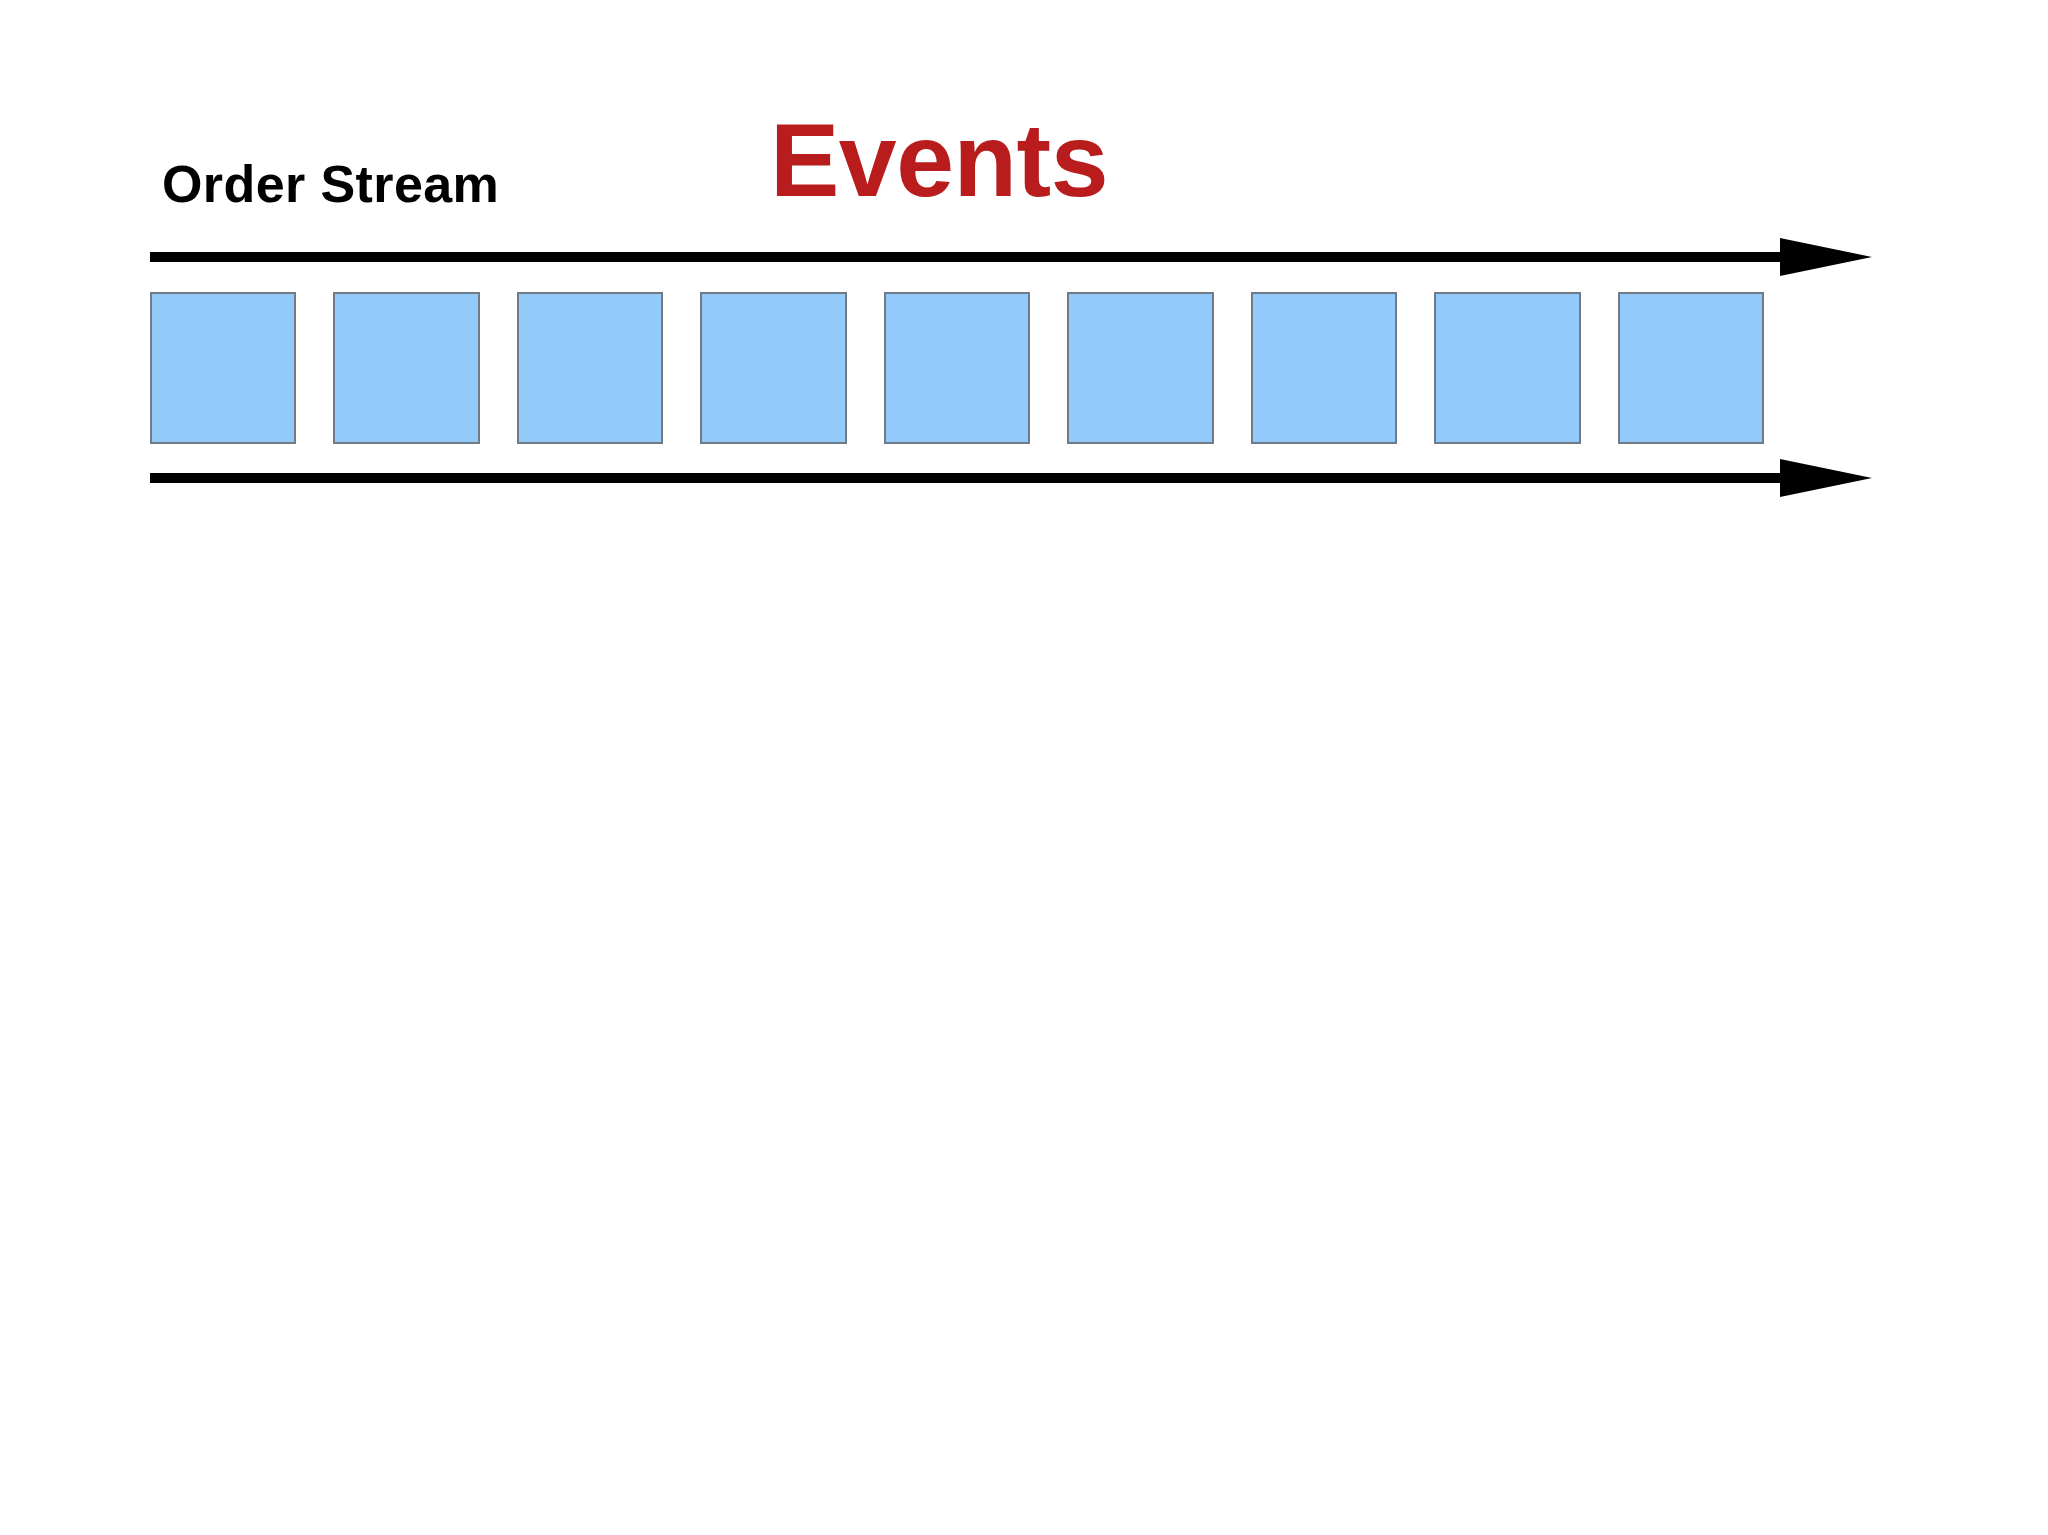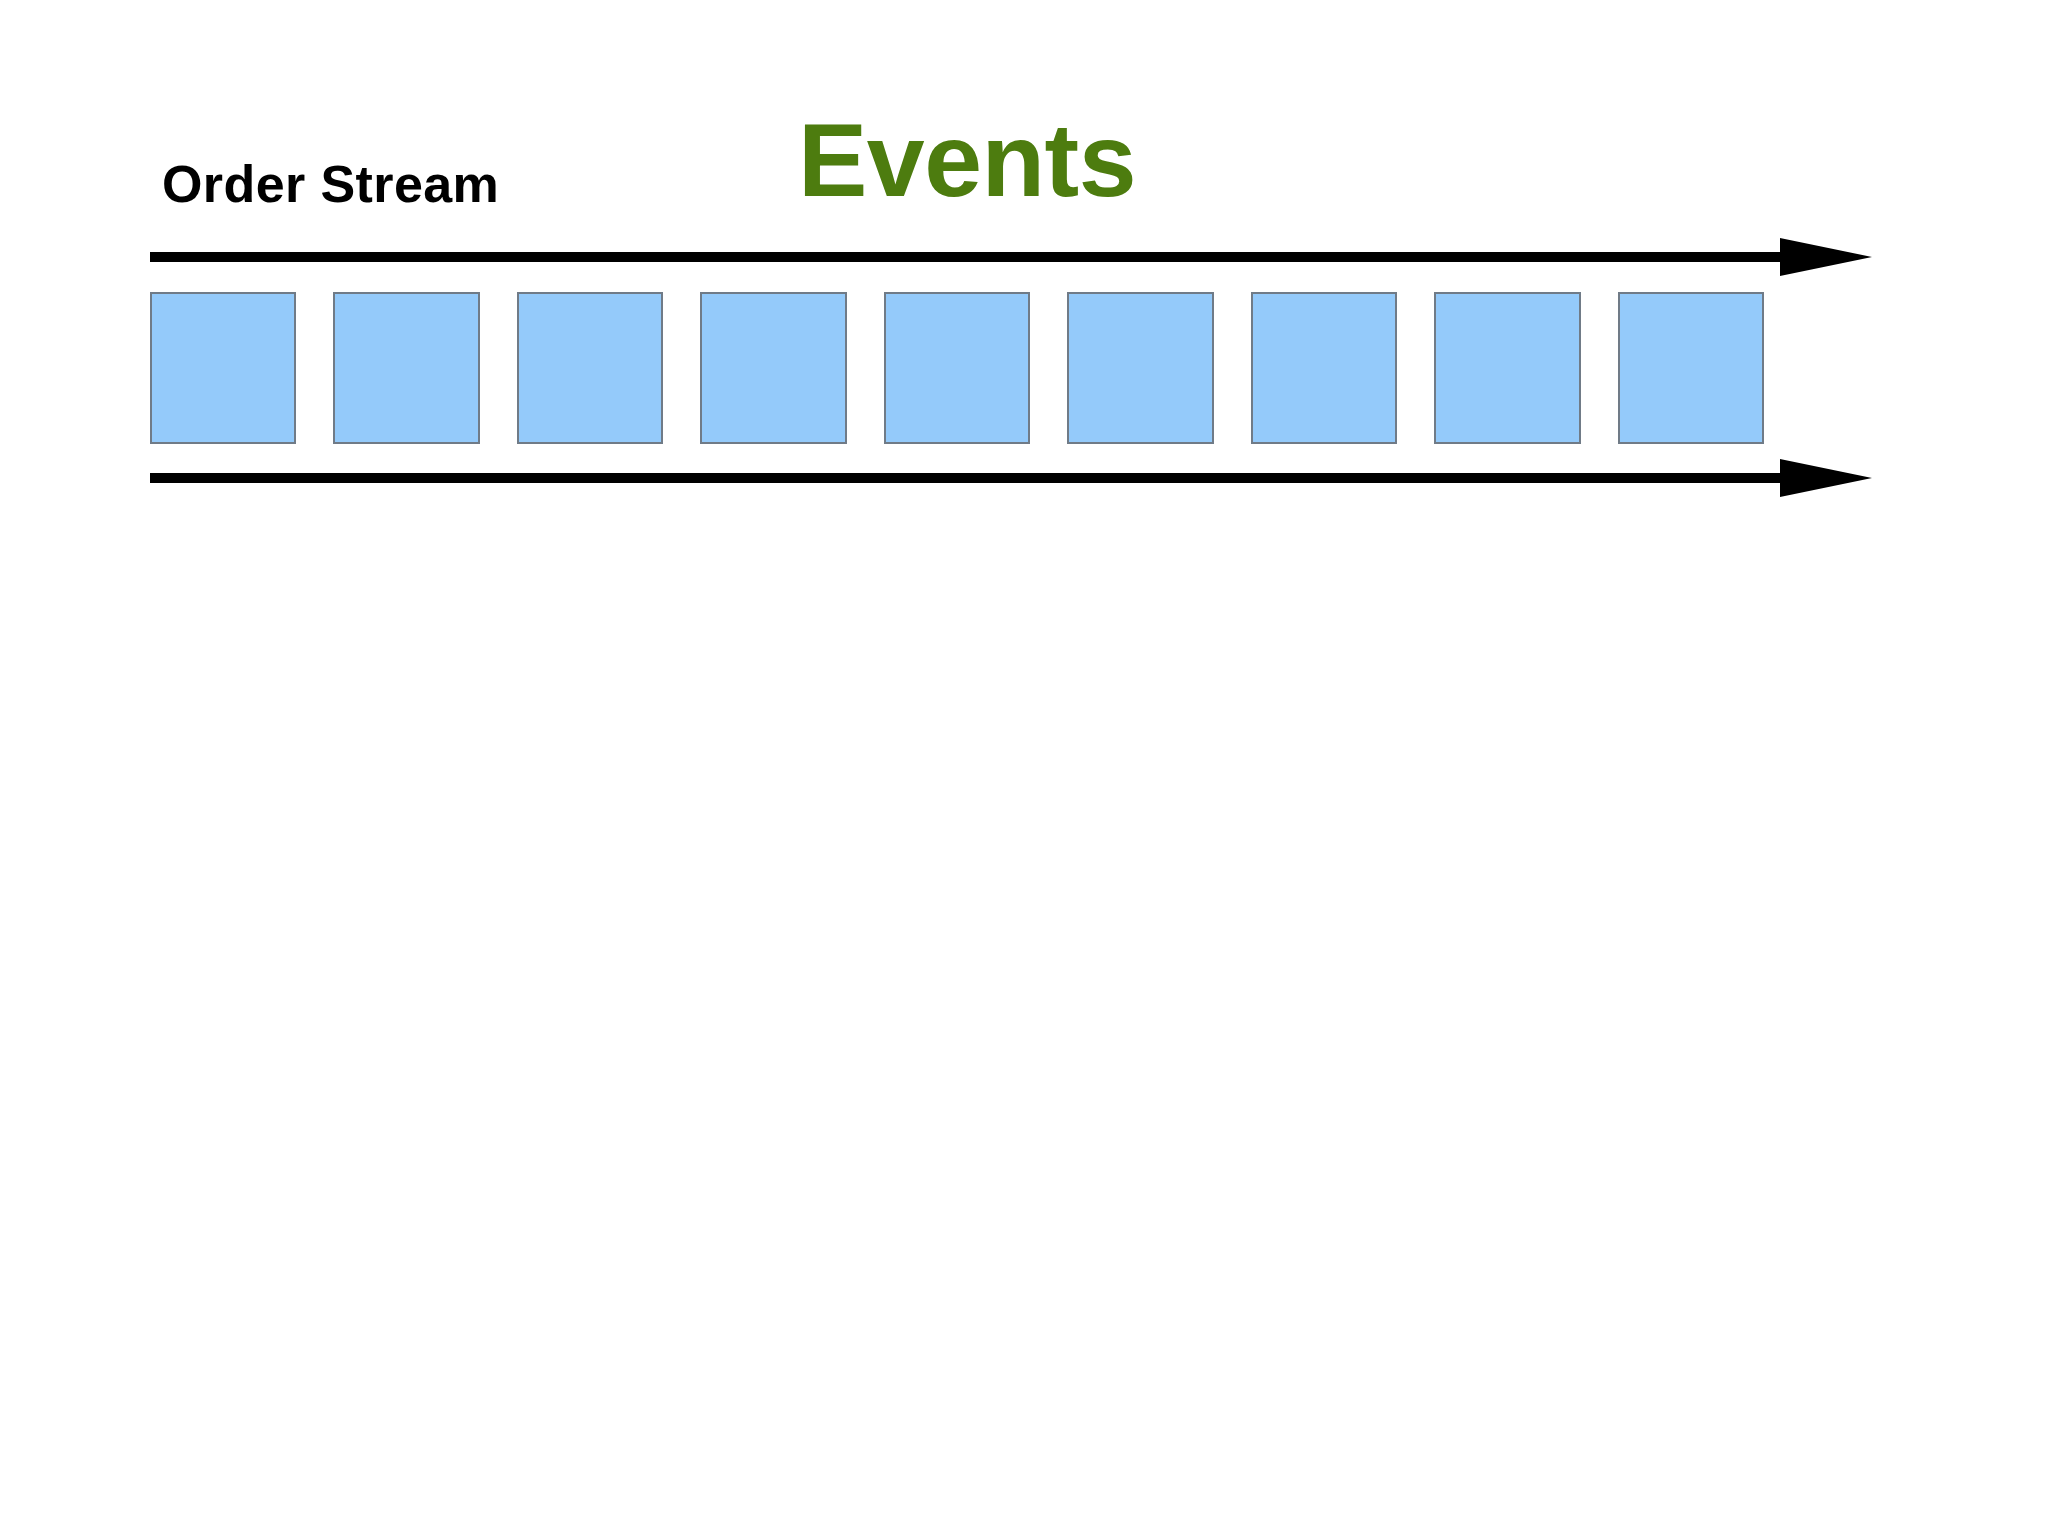--- a/index.html
+++ b/index.html
@@ -35,25 +35,24 @@
     line-height: 1;
   }
 
   .title-events {
     position: absolute;
     left: 770px;
     top: 108px;
     font-family: "Liberation Sans", sans-serif;
     font-size: 104px;
     font-weight: bold;
-    color: #4d7c0f;
+    color: #b91c1c;
     letter-spacing: -0.5px;
     white-space: nowrap;
     line-height: 1;
-    margin-left: 28px;
   }
 
   
   .arrow-row {
     position: absolute;
     left: 150px;
     width: 1722px;
     height: 46px;
     display: block;
   }

